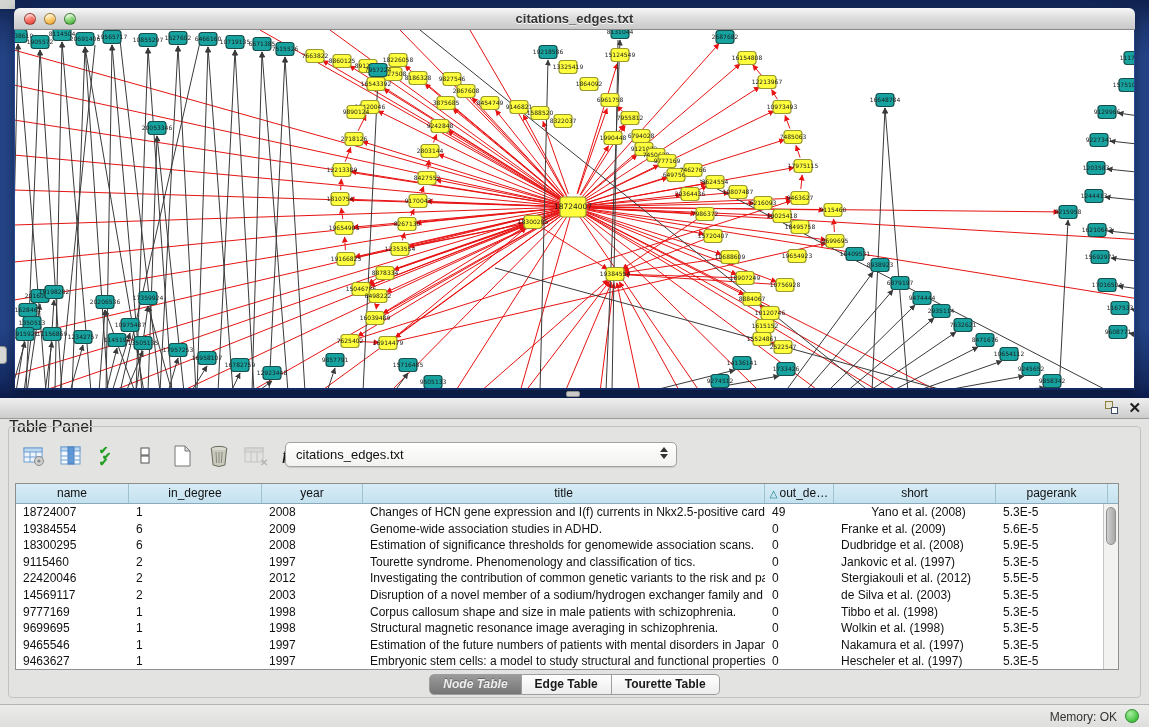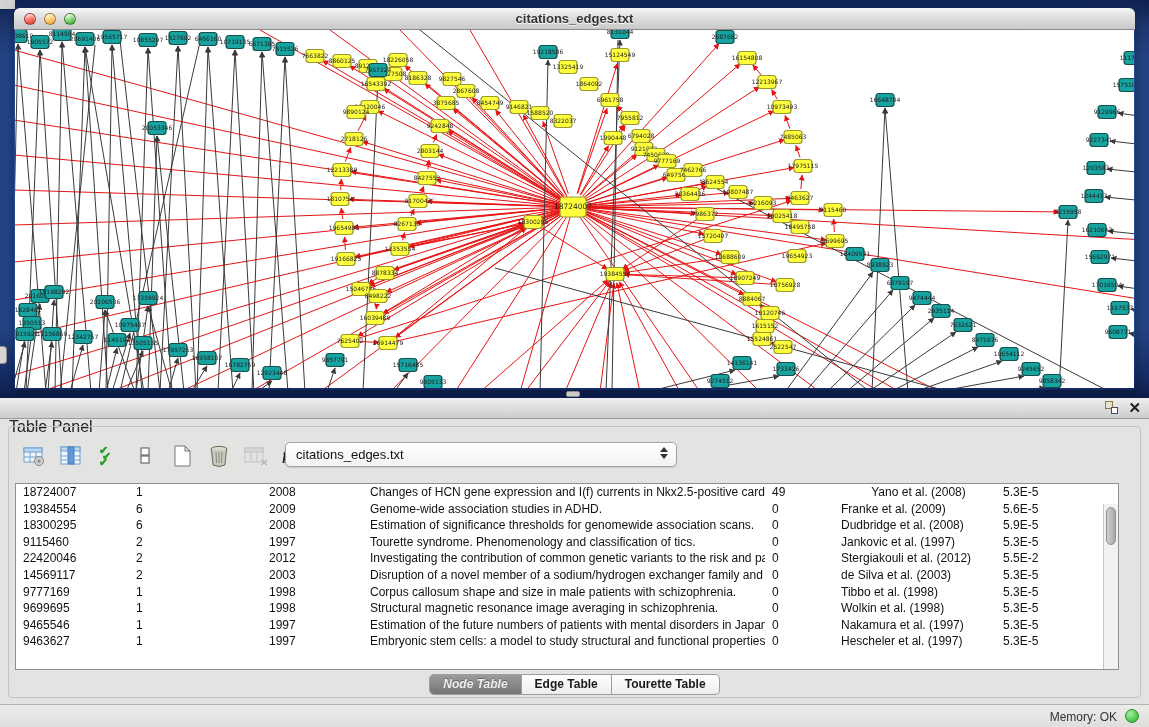--- a/index.html
+++ b/index.html
@@ -687,20 +687,29 @@
 
     <div class="dropdown">
       <span>citations_edges.txt</span>
       <span class="dd-arrows">
           <i class="dd-up"></i>
           <i class="dd-down"></i>
         </span>
     </div>
 
     <div class="grid">
+      <div class="grid-header" id="gridHeader">
+          <div class="gh-cell" style="width: 113px;">name</div>
+          <div class="gh-cell" style="width: 133px;">in_degree</div>
+          <div class="gh-cell" style="width: 101px;">year</div>
+          <div class="gh-cell" style="width: 402px;">title</div>
+          <div class="gh-cell" style="width: 69px;"><span class="sort-tri">△</span>out_de…</div>
+          <div class="gh-cell" style="width: 162px;">short</div>
+          <div class="gh-cell" style="width: 112px;">pagerank</div>
+        </div>
       <div id="gridBody">
           <div class="grid-row">
             <div class="gr-cell" style="width: 113px;">18724007</div>
             <div class="gr-cell" style="width: 133px;">1</div>
             <div class="gr-cell" style="width: 101px;">2008</div>
             <div class="gr-cell" style="width: 402px;">Changes of HCN gene expression and I(f) currents in Nkx2.5-positive cardiomyoc…</div>
             <div class="gr-cell" style="width: 69px;">49</div>
             <div class="gr-cell" style="width: 162px; text-align: center;">Yano et al. (2008)</div>
             <div class="gr-cell" style="width: 112px;">5.3E-5</div>
           </div>
@@ -731,21 +740,21 @@
             <div class="gr-cell" style="width: 162px;">Jankovic et al. (1997)</div>
             <div class="gr-cell" style="width: 112px;">5.3E-5</div>
           </div>
           <div class="grid-row">
             <div class="gr-cell" style="width: 113px;">22420046</div>
             <div class="gr-cell" style="width: 133px;">2</div>
             <div class="gr-cell" style="width: 101px;">2012</div>
             <div class="gr-cell" style="width: 402px;">Investigating the contribution of common genetic variants to the risk and pathogen…</div>
             <div class="gr-cell" style="width: 69px;">0</div>
             <div class="gr-cell" style="width: 162px;">Stergiakouli et al. (2012)</div>
-            <div class="gr-cell" style="width: 112px;">5.5E-2</div>
+            <div class="gr-cell" style="width: 112px;">5.5E-5</div>
           </div>
           <div class="grid-row">
             <div class="gr-cell" style="width: 113px;">14569117</div>
             <div class="gr-cell" style="width: 133px;">2</div>
             <div class="gr-cell" style="width: 101px;">2003</div>
             <div class="gr-cell" style="width: 402px;">Disruption of a novel member of a sodium/hydrogen exchanger family and DOCK…</div>
             <div class="gr-cell" style="width: 69px;">0</div>
             <div class="gr-cell" style="width: 162px;">de Silva et al. (2003)</div>
             <div class="gr-cell" style="width: 112px;">5.3E-5</div>
           </div>

